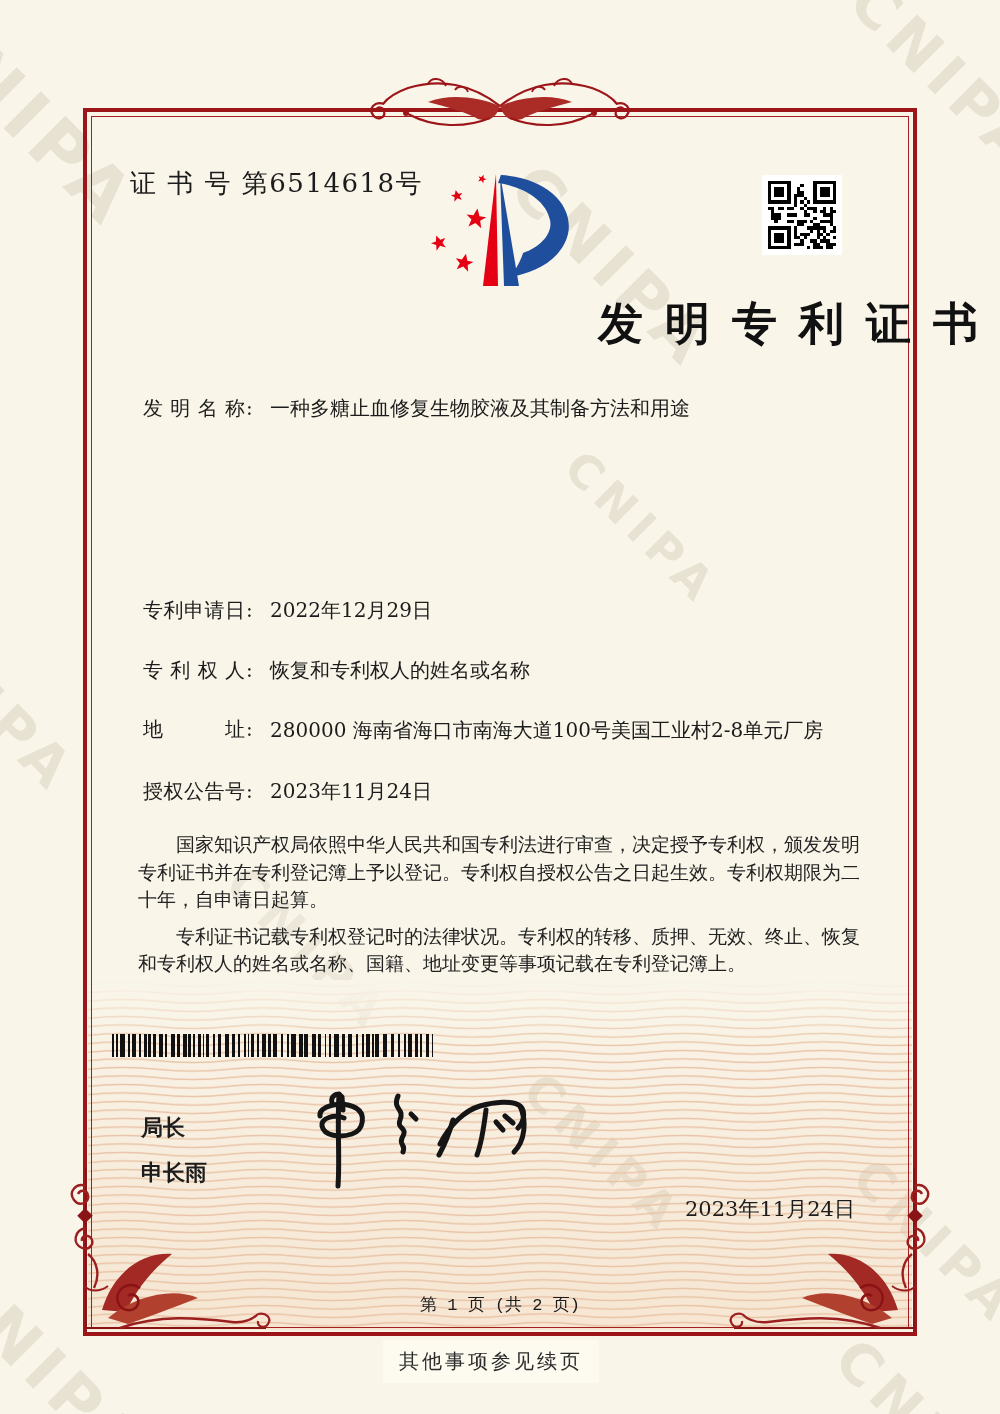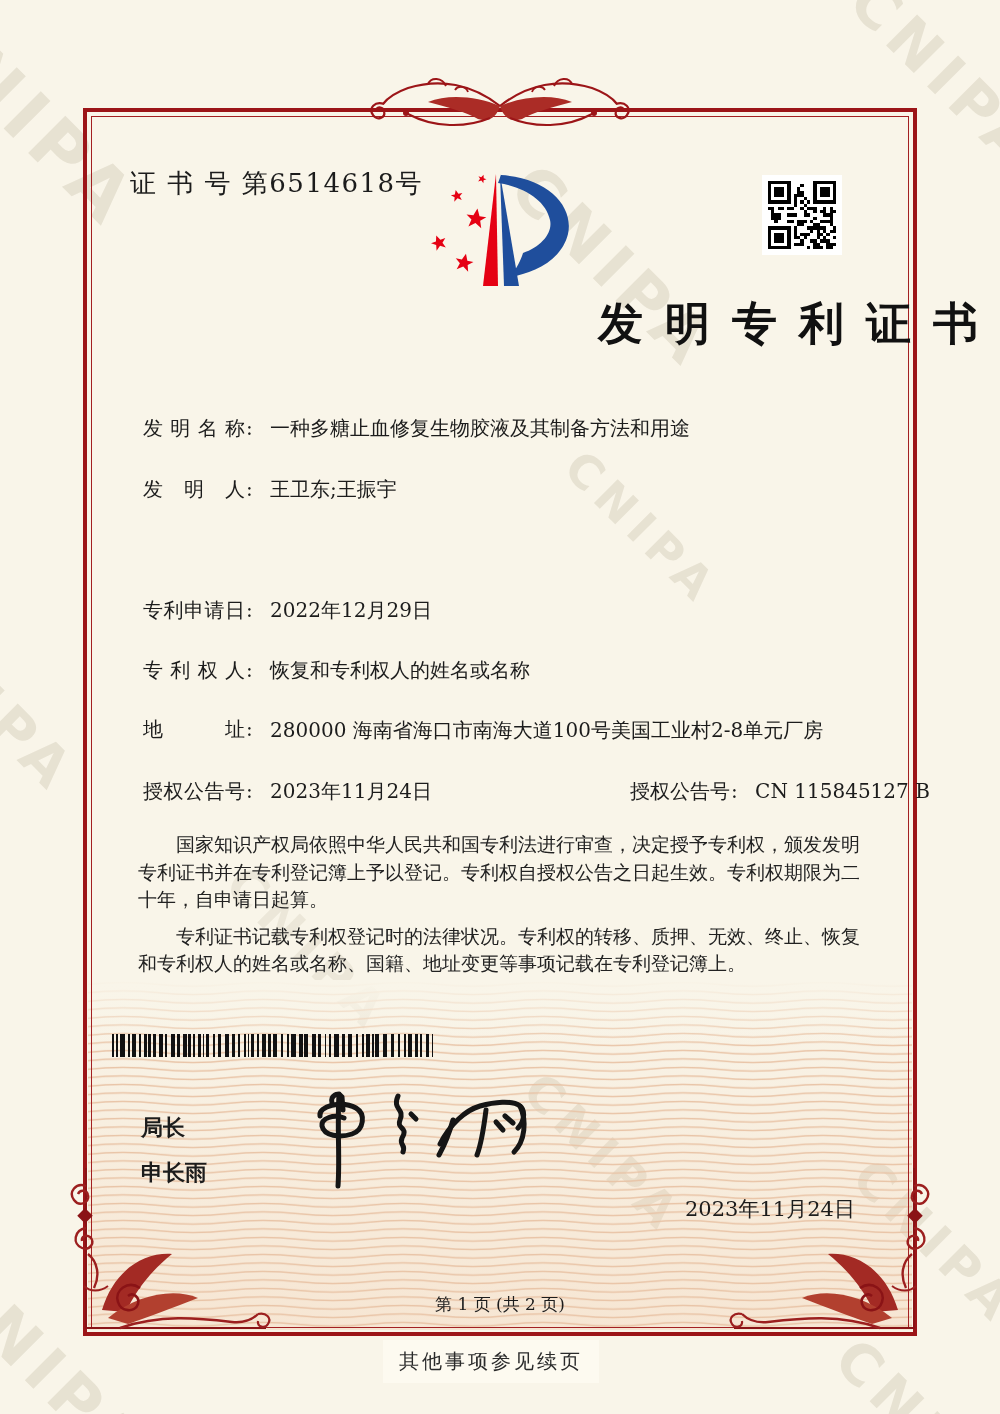--- a/index.html
+++ b/index.html
@@ -48,21 +48,21 @@
   .paras p{margin:0 0 9px 10px;text-indent:2em;}
   .barcode{position:absolute;left:112px;top:1034px;width:328px;height:23px;
     display:flex;align-items:stretch;}
   .barcode .bar{background:#111;height:100%;}
   .director-title{position:absolute;left:141px;top:1113px;
     font-family:"DejaVu Sans","Liberation Sans",sans-serif;font-weight:bold;font-size:22px;}
   .director-name{position:absolute;left:141px;top:1158px;
     font-family:"DejaVu Sans","Liberation Sans",sans-serif;font-weight:bold;font-size:22px;}
   .signature{position:absolute;left:272px;top:1058px;}
   .issue-date{position:absolute;left:685px;top:1195px;font-size:21px;}
-  .page-info{position:absolute;left:83px;width:834px;top:1293px;text-align:center;font-size:17px;}
+  .page-info{position:absolute;left:83px;width:834px;top:1293px;text-align:center;font-size:17px;font-family:Liberation Mono, monospace;}
   .footer-note{position:absolute;left:383px;top:1340px;background:#fdfaf0;
     padding:8px 16px;font-size:20px;letter-spacing:3px;color:#2a2a2a;}
   .hidden-defs{position:absolute;width:0;height:0;overflow:hidden;}
 </style>
 </head>
 <body>
 
 <div class="page">
 
   <svg class="hidden-defs" aria-hidden="true">
@@ -275,47 +275,39 @@
           <rect x="15" y="1" width="5" height="5" fill="#fff"></rect>
           <rect x="16" y="2" width="3" height="3" fill="#000"></rect>
           <rect x="0" y="14" width="7" height="7" fill="#000"></rect>
           <rect x="1" y="15" width="5" height="5" fill="#fff"></rect>
           <rect x="2" y="16" width="3" height="3" fill="#000"></rect>
         </svg>
     </div>
 
     <div class="title">发明专利证书</div>
 
-    <div class="row" style="top:415px">
+    <div class="row" style="top:395px">
       <span class="flabel">发明名称</span><span class="fcolon">:</span>
       <span class="fvalue">一种多糖止血修复生物胶液及其制备方法和用途</span>
-    </div>
-    <div class="row" style="top:476px">
-      <span class="flabel">发明人</span><span class="fcolon">:</span>
-      <span class="fvalue">王卫东;王振宇</span>
     </div>
     <div class="row" style="top:597px">
       <span class="flabel">专利申请日</span><span class="fcolon">:</span>
       <span class="fvalue">2022年12月29日</span>
     </div>
     <div class="row" style="top:657px">
       <span class="flabel">专利权人</span><span class="fcolon">:</span>
       <span class="fvalue">恢复和专利权人的姓名或名称</span>
     </div>
     <div class="row row-addr" style="top:716px">
       <span class="flabel">地址</span><span class="fcolon">:</span>
       <span class="fvalue">280000 海南省海口市南海大道100号美国工业村2-8单元厂房</span>
     </div>
     <div class="row" style="top:778px;right:0;">
       <span class="flabel">授权公告号</span><span class="fcolon">:</span>
       <span class="fvalue">2023年11月24日</span>
-      <span class="grant-no">
-        <span>授权公告号</span><span class="fcolon">:</span>
-        <span class="fvalue">CN 115845127 B</span>
-      </span>
     </div>
 
     <div class="paras">
       <p>国家知识产权局依照中华人民共和国专利法进行审查，决定授予专利权，颁发发明专利证书并在专利登记簿上予以登记。专利权自授权公告之日起生效。专利权期限为二十年，自申请日起算。</p>
       <p>专利证书记载专利权登记时的法律状况。专利权的转移、质押、无效、终止、恢复和专利权人的姓名或名称、国籍、地址变更等事项记载在专利登记簿上。</p>
     </div>
 
     <div id="barcode" class="barcode">
         <div class="bar" style="width:2.4px;margin-right:1.4px"></div>
         <div class="bar" style="width:2.7px;margin-right:1.7px"></div>

